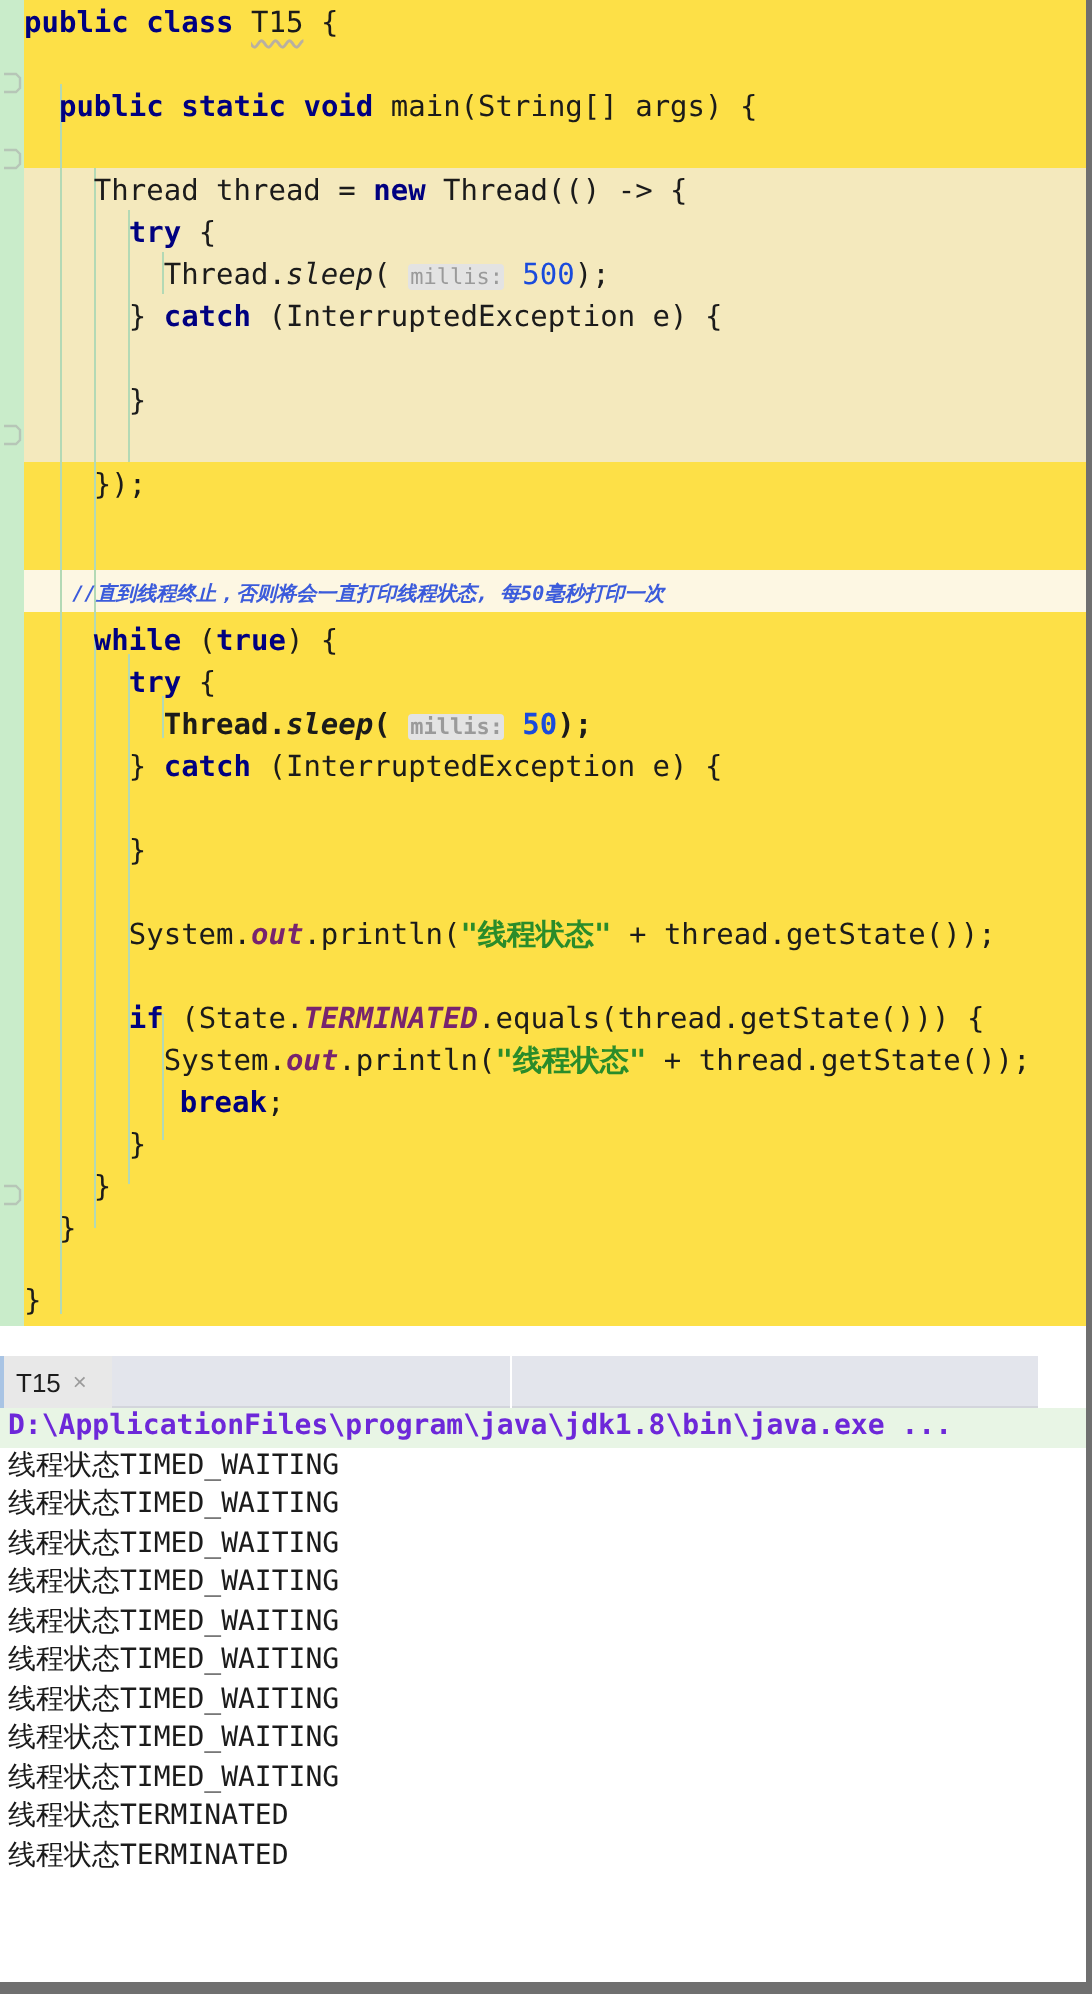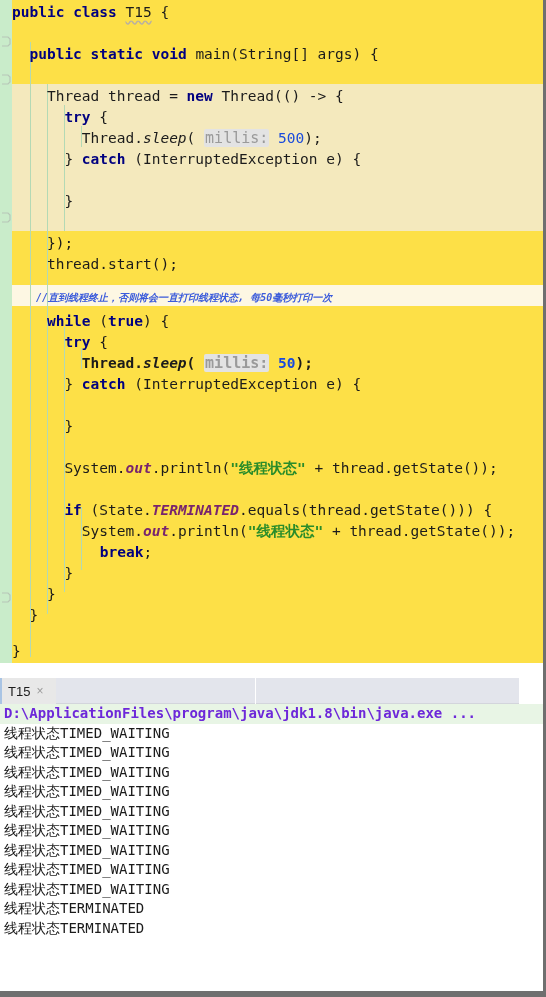--- a/index.html
+++ b/index.html
@@ -75,21 +75,21 @@
   }
 
   
   .kw   { color: #000080; font-weight: bold; }
   .plain{ color: #1b1b1b; }
   .num  { color: #1a4bdc; }
   .str  { color: #2a8c2a; font-weight: bold; }
   .cmt  { color: #3b5bdb; font-style: italic; font-weight: bold; }
   .fld  { color: #78246e; font-style: italic; font-weight: bold; }
   .stat { color: #1b1b1b; font-style: italic; }
-  .hint { color: #9a9a9a; background: #e3e3e3; border-radius: 2px; padding: 0 1px; font-size: 15px;}
+  .hint { color: #9a9a9a; background: #e3e3e3; border-radius: 2px; padding: 0 1px; font-size: 11px;}
   .wavy { text-decoration: underline; text-decoration-style: wavy;
           text-decoration-color: #b9b0a0; text-underline-offset: 3px; }
 
   
   #console-panel {
     position: absolute;
     left: 0;
     top: 678px;
     width: 543px;
     height: 316px;
@@ -218,41 +218,40 @@
       <div class="line" style="top:107px;left:12px;"><span class="plain">      </span><span class="kw">try</span><span class="plain"> {</span></div>
 
       <div class="line" style="top:128px;left:12px;"><span class="plain">        Thread.</span><span class="stat">sleep</span><span class="plain">( </span><span class="hint">millis:</span><span class="plain"> </span><span class="num">500</span><span class="plain">);</span></div>
 
       <div class="line" style="top:149px;left:12px;"><span class="plain">      } </span><span class="kw">catch</span><span class="plain"> (InterruptedException e) {</span></div>
 
       <div class="line" style="top:191px;left:12px;"><span class="plain">      }</span></div>
 
       <div class="line" style="top:233px;left:12px;"><span class="plain">    });</span></div>
 
-      <div class="line" style="top:254px;left:12px;"><span class="plain">    thread.start();</span></div>
 
       <div class="line" style="top:287px;left:12px;font-size:10px;"><span class="cmt">    //直到线程终止，否则将会一直打印线程状态, 每50毫秒打印一次</span></div>
 
       <div class="line" style="top:311px;left:12px;"><span class="plain">    </span><span class="kw">while</span><span class="plain"> (</span><span class="kw">true</span><span class="plain">) {</span></div>
 
       <div class="line" style="top:332px;left:12px;"><span class="plain">      </span><span class="kw">try</span><span class="plain"> {</span></div>
 
       <div class="line" style="top:353px;left:12px;font-weight:bold;"><span class="plain">        Thread.</span><span class="stat">sleep</span><span class="plain">( </span><span class="hint">millis:</span><span class="plain"> </span><span class="num">50</span><span class="plain">);</span></div>
 
       <div class="line" style="top:374px;left:12px;"><span class="plain">      } </span><span class="kw">catch</span><span class="plain"> (InterruptedException e) {</span></div>
 
       <div class="line" style="top:416px;left:12px;"><span class="plain">      }</span></div>
 
       <div class="line" style="top:458px;left:12px;"><span class="plain">      System.</span><span class="fld">out</span><span class="plain">.println(</span><span class="str">"线程状态"</span><span class="plain"> + thread.getState());</span></div>
 
       <div class="line" style="top:500px;left:12px;"><span class="plain">      </span><span class="kw">if</span><span class="plain"> (State.</span><span class="fld">TERMINATED</span><span class="plain">.equals(thread.getState())) {</span></div>
 
       <div class="line" style="top:521px;left:12px;"><span class="plain">        System.</span><span class="fld">out</span><span class="plain">.println(</span><span class="str">"线程状态"</span><span class="plain"> + thread.getState());</span></div>
 
-      <div class="line" style="top:542px;left:30px;text-align:right;"><span class="plain">        </span><span class="kw">break</span><span class="plain">;</span></div>
+      <div class="line" style="top:542px;left:20px;text-align:right;"><span class="plain">        </span><span class="kw">break</span><span class="plain">;</span></div>
 
       <div class="line" style="top:563px;left:12px;"><span class="plain">      }</span></div>
 
       <div class="line" style="top:584px;left:12px;"><span class="plain">    }</span></div>
 
       <div class="line" style="top:605px;left:12px;"><span class="plain">  }</span></div>
 
       <div class="line" style="top:641px;left:12px;"><span class="plain">}</span></div>
 
     </div>

